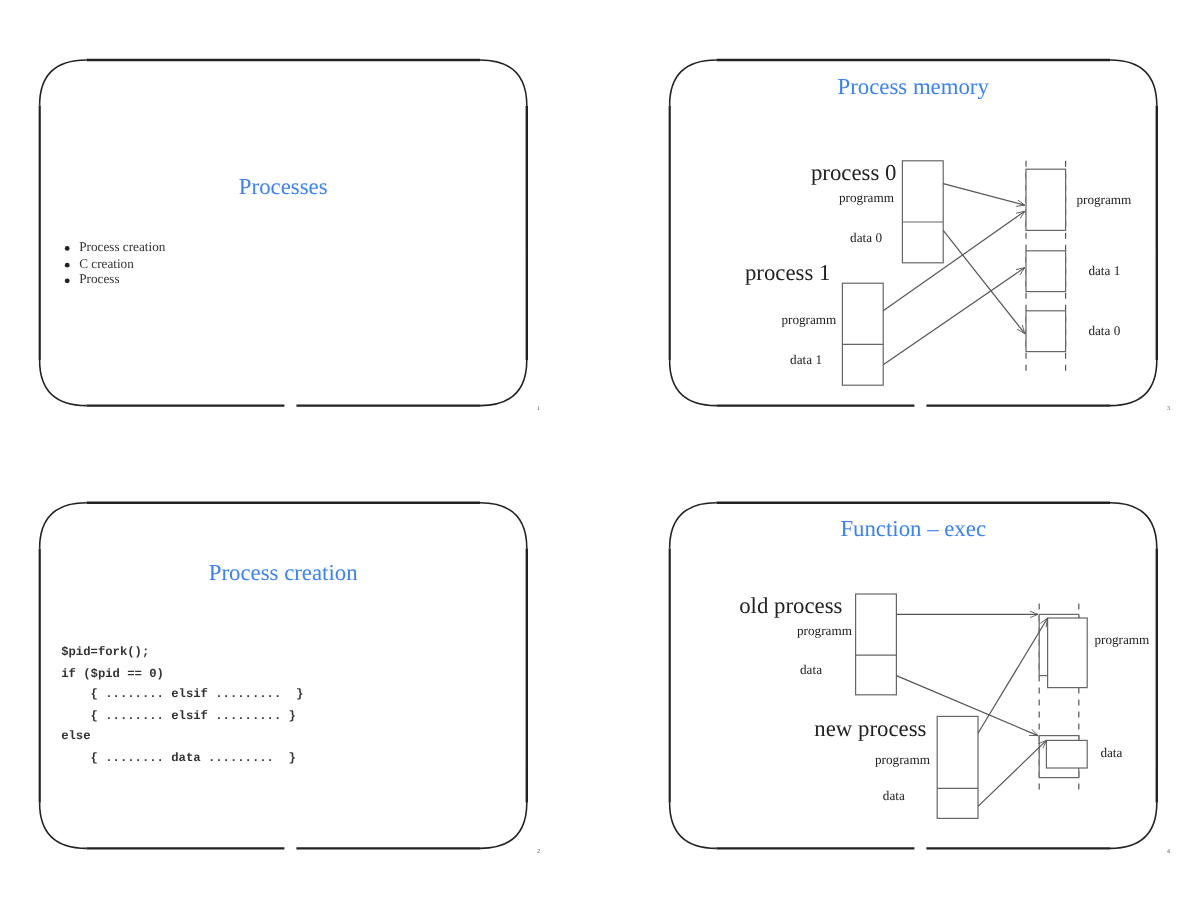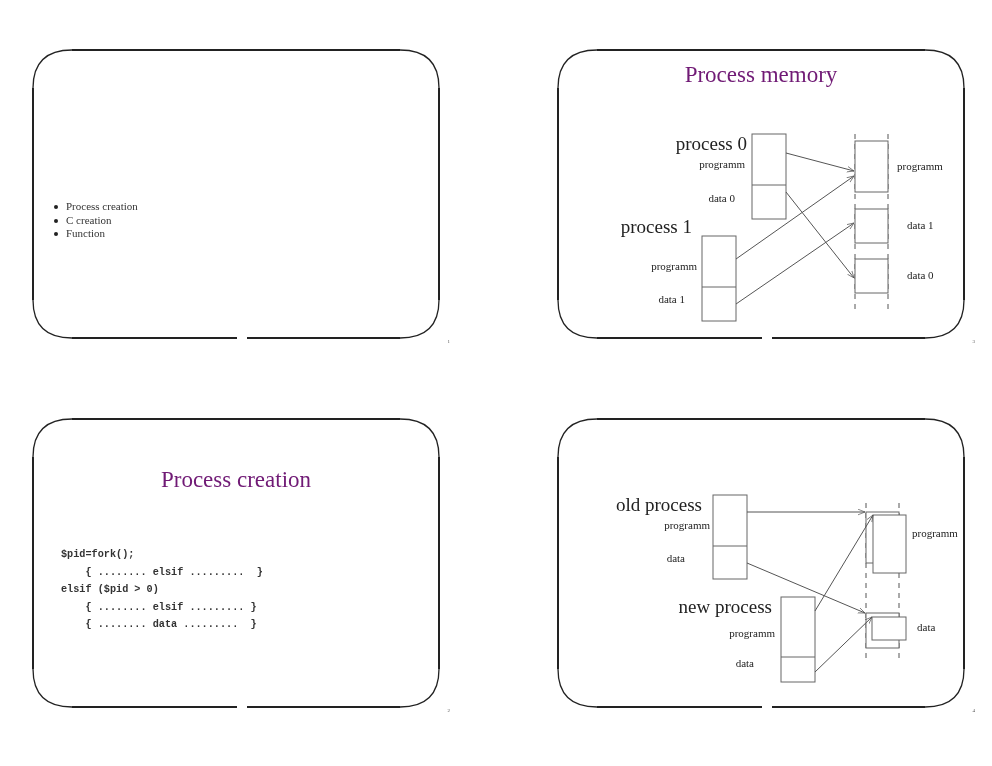--- a/index.html
+++ b/index.html
@@ -3,27 +3,27 @@
 <meta charset="utf-8">
 <style>
   html, body { margin: 0; padding: 0; background: #ffffff; }
   body { width: 992px; height: 766px; position: relative; overflow: hidden;
          font-family: "Liberation Serif", "DejaVu Serif", serif; color: #222; }
   .slide { position: absolute; width: 408px; height: 292px; }
   .frame { position: absolute; left: 0; top: 0; width: 100%; height: 100%; }
   .pnum { position: absolute; right: -10px; bottom: -4px; font-size: 5px; color: #555;
           font-family: "Liberation Serif", serif; }
   .title { position: absolute; left: 0; width: 100%; text-align: center;
-           font-size: 23px; color: #701a75; }
+           font-size: 19px; color: #3b82f6; }
   .bullets { position: absolute; left: 20px; top: 152px; margin: 0; padding: 0; list-style: none;
              font-size: 11px; line-height: 13.5px; color: #333; }
   .bullets li { position: relative; padding-left: 14px; }
   .bullets li::before { content: ""; position: absolute; left: 2px; top: 5px; width: 4px; height: 4px;
                         border-radius: 50%; background: #222; }
-  .code { position: absolute; left: 15px; top: 115px; margin: 14px;
+  .code { position: absolute; left: 15px; top: 115px; margin: 4px;
           font-family: "Liberation Mono", "DejaVu Sans Mono", monospace; font-size: 10.2px;
           line-height: 17.5px; color: #333; font-weight: bold; white-space: pre; }
   .diag { position: absolute; left: 0; top: 0; }
   .diag text { font-family: "Liberation Serif", serif; fill: #222; }
   .lbl { font-size: 11px; }
   .big { font-size: 19px; }
 </style>
 </head>
 <body>
 
@@ -32,24 +32,25 @@
     <path d="M1,40 Q1,2 40,2" fill="none" stroke="#222" stroke-width="1.3"></path>
     <line x1="40" y1="2" x2="368" y2="2" stroke="#222" stroke-width="2"></line>
     <path d="M368,2 Q407,2 407,40" fill="none" stroke="#222" stroke-width="1.3"></path>
     <line x1="407" y1="40" x2="407" y2="252" stroke="#222" stroke-width="2"></line>
     <path d="M407,252 Q407,290 368,290" fill="none" stroke="#222" stroke-width="1.3"></path>
     <line x1="368" y1="290" x2="215" y2="290" stroke="#222" stroke-width="2"></line>
     <line x1="205" y1="290" x2="40" y2="290" stroke="#222" stroke-width="2"></line>
     <path d="M40,290 Q1,290 1,252" fill="none" stroke="#222" stroke-width="1.3"></path>
     <line x1="1" y1="252" x2="1" y2="40" stroke="#222" stroke-width="2"></line>
   </svg>
+  <div class="title" style="top:98px;">Processes</div>
   <ul class="bullets">
     <li>Process creation</li>
     <li>C creation</li>
-    <li>Function</li>
+    <li>Process</li>
   </ul>
   <div class="pnum">1</div>
 </div>
 
 <div class="slide" style="left:557px; top:48px;">
   <svg class="frame" width="408" height="292" viewBox="0 0 408 292">
     <path d="M1,40 Q1,2 40,2" fill="none" stroke="#222" stroke-width="1.3"></path>
     <line x1="40" y1="2" x2="368" y2="2" stroke="#222" stroke-width="2"></line>
     <path d="M368,2 Q407,2 407,40" fill="none" stroke="#222" stroke-width="1.3"></path>
     <line x1="407" y1="40" x2="407" y2="252" stroke="#222" stroke-width="2"></line>
@@ -103,36 +104,37 @@
     <line x1="40" y1="2" x2="368" y2="2" stroke="#222" stroke-width="2"></line>
     <path d="M368,2 Q407,2 407,40" fill="none" stroke="#222" stroke-width="1.3"></path>
     <line x1="407" y1="40" x2="407" y2="252" stroke="#222" stroke-width="2"></line>
     <path d="M407,252 Q407,290 368,290" fill="none" stroke="#222" stroke-width="1.3"></path>
     <line x1="368" y1="290" x2="215" y2="290" stroke="#222" stroke-width="2"></line>
     <line x1="205" y1="290" x2="40" y2="290" stroke="#222" stroke-width="2"></line>
     <path d="M40,290 Q1,290 1,252" fill="none" stroke="#222" stroke-width="1.3"></path>
     <line x1="1" y1="252" x2="1" y2="40" stroke="#222" stroke-width="2"></line>
   </svg>
   <div class="title" style="top:50px;">Process creation</div>
-  <div class="code"><div>$pid=fork();</div><div>    { ........ elsif .........  }</div><div>elsif ($pid &gt; 0)</div><div>    { ........ elsif ......... }</div><div>    { ........ data .........  }</div></div>
+  <div class="code"><div>$pid=fork();</div><div>if ($pid == 0)</div><div>    { ........ elsif .........  }</div><div>    { ........ elsif ......... }</div><div>else</div><div>    { ........ data .........  }</div></div>
   <div class="pnum">2</div>
 </div>
 
 <div class="slide" style="left:557px; top:417px;">
   <svg class="frame" width="408" height="292" viewBox="0 0 408 292">
     <path d="M1,40 Q1,2 40,2" fill="none" stroke="#222" stroke-width="1.3"></path>
     <line x1="40" y1="2" x2="368" y2="2" stroke="#222" stroke-width="2"></line>
     <path d="M368,2 Q407,2 407,40" fill="none" stroke="#222" stroke-width="1.3"></path>
     <line x1="407" y1="40" x2="407" y2="252" stroke="#222" stroke-width="2"></line>
     <path d="M407,252 Q407,290 368,290" fill="none" stroke="#222" stroke-width="1.3"></path>
     <line x1="368" y1="290" x2="215" y2="290" stroke="#222" stroke-width="2"></line>
     <line x1="205" y1="290" x2="40" y2="290" stroke="#222" stroke-width="2"></line>
     <path d="M40,290 Q1,290 1,252" fill="none" stroke="#222" stroke-width="1.3"></path>
     <line x1="1" y1="252" x2="1" y2="40" stroke="#222" stroke-width="2"></line>
   </svg>
+  <div class="title" style="top:14px;">Function – exec</div>
   <svg class="diag" width="408" height="292" viewBox="0 0 408 292">
     <defs>
       <marker id="arr2" viewBox="0 0 10 10" refX="10" refY="5" markerWidth="7" markerHeight="7" orient="auto">
         <path d="M0,1 L10,5 L0,9" fill="none" stroke="#555" stroke-width="1"></path>
       </marker>
     </defs>
 
     <rect x="156" y="78" width="34" height="84" fill="none" stroke="#666" stroke-width="1"></rect>
     <line x1="156" y1="129" x2="190" y2="129" stroke="#666" stroke-width="1"></line>
     <text class="big" x="145" y="94" text-anchor="end">old process</text>

